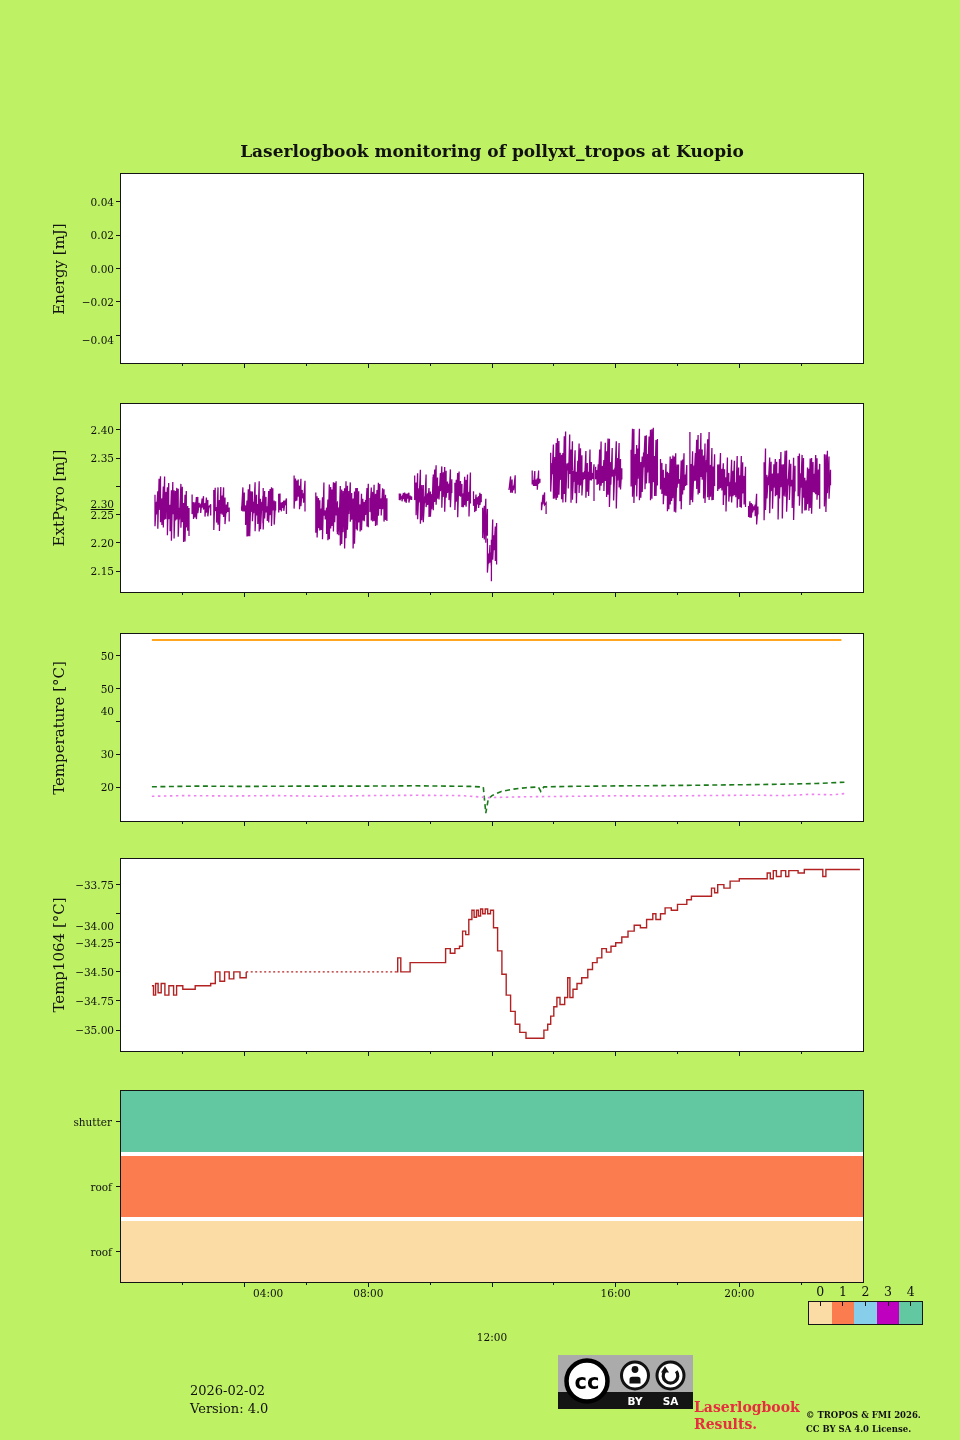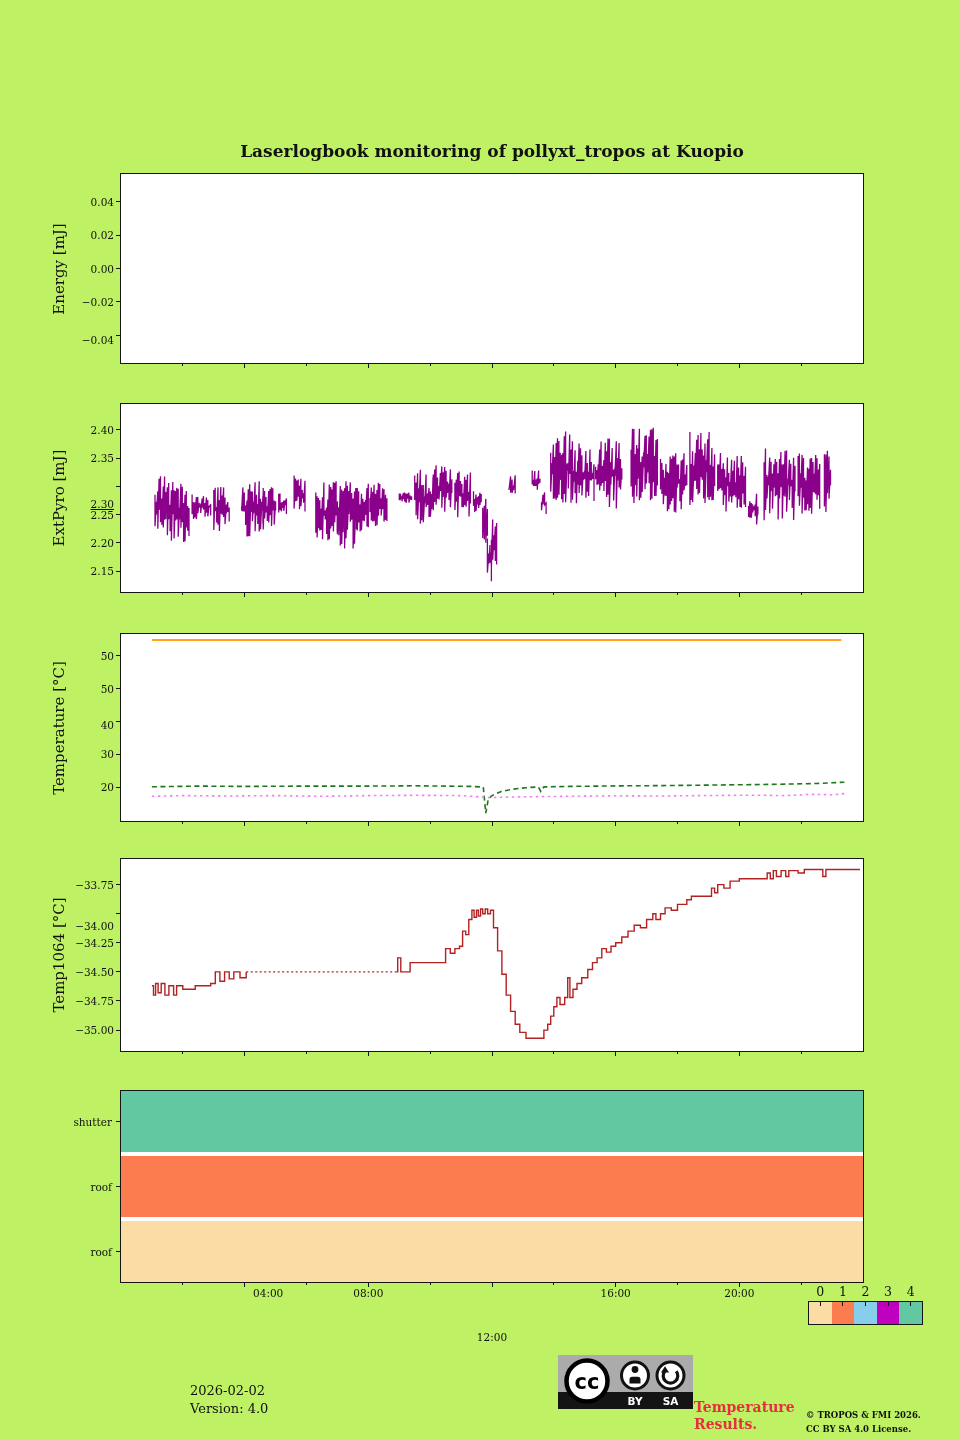--- a/index.html
+++ b/index.html
@@ -133,21 +133,21 @@
   <svg class="plot-svg" width="742" height="187">
         <path d="M30.9,5.9L720.4,5.9" fill="none" stroke="#ffa51e" stroke-width="2"></path>
         <path d="M30.9,152.8L77.3,152.1L123.7,152.4L185.5,152.1L247.3,152.1L293.7,151.8L324.6,152.1L349.4,152.4L362.3,153.1L364.8,179.1L367.3,164.9L371.0,161.6L380.3,157.4L392.6,155.1L405.0,153.7L417.4,152.9L419.8,157.4L422.9,152.9L448.3,152.4L494.7,151.9L541.0,151.6L587.4,151.1L633.8,150.6L664.7,150.1L695.6,149.5L723.4,148.2" fill="none" stroke="#1a7a1a" stroke-width="1.6" stroke-dasharray="5 3.5"></path>
         <path d="M30.9,162.3L61.8,161.6L108.2,162.0L154.6,161.6L201.0,162.3L247.3,161.6L293.7,161.3L340.1,161.6L367.9,163.6L380.3,163.3L401.9,162.8L448.3,162.3L494.7,161.8L541.0,162.0L587.4,161.5L633.8,161.2L664.7,161.6L689.4,160.3L711.1,160.8L726.5,159.3" fill="none" stroke="#ee82ee" stroke-width="1.6" stroke-dasharray="2.5 3.5"></path>
       </svg>
       <div class="tick-y" style="top: 21.2289px;"></div>
       <div class="ytlab" style="top: 21.7289px;">50</div>
       <div class="tick-y" style="top: 54.1514px;"></div>
       <div class="ytlab" style="top: 54.6514px;">50</div>
       <div class="tick-y" style="top: 87.0739px;"></div>
-      <div class="ytlab" style="top: 91px;">40</div>
+      <div class="ytlab" style="top: 77px;">40</div>
       <div class="tick-y" style="top: 119.996px;"></div>
       <div class="ytlab" style="top: 120.496px;">30</div>
       <div class="tick-y" style="top: 152.919px;"></div>
       <div class="ytlab" style="top: 153.419px;">20</div>
       <div class="tick-x" style="left: 123.167px; height: 4.5px;"></div>
       <div class="tick-x" style="left: 246.833px; height: 4.5px;"></div>
       <div class="tick-x" style="left: 370.5px; height: 4.5px;"></div>
       <div class="tick-x" style="left: 494.167px; height: 4.5px;"></div>
       <div class="tick-x" style="left: 617.833px; height: 4.5px;"></div>
       <div class="tick-x" style="left: 61.3333px; height: 2.5px;"></div>
@@ -253,21 +253,21 @@
     <circle cx="77" cy="14.5" r="3.4" fill="#111111"></circle>
     <path d="M71.5,28.5 v-3.9 a2.8,2.8 0 0 1 2.8,-2.8 h5.4 a2.8,2.8 0 0 1 2.8,2.8 v3.9 z" fill="#111111"></path>
     <circle cx="112.5" cy="20.5" r="13.5" fill="#ffffff" stroke="#111111" stroke-width="3"></circle>
     <path d="M106.8,16.2 a7.3,7.3 0 1 0 11.4,0" fill="none" stroke="#111111" stroke-width="3.2"></path>
     <polygon points="103.0,17.6 111.0,17.6 107.0,11.2" fill="#111111"></polygon>
     <text x="77" y="50" font-size="10.5" font-weight="bold" fill="#ffffff" text-anchor="middle" font-family="DejaVu Sans, sans-serif">BY</text>
     <text x="112.5" y="50" font-size="10.5" font-weight="bold" fill="#ffffff" text-anchor="middle" font-family="DejaVu Sans, sans-serif">SA</text>
   </svg>
 
   <div class="prelim">
-    <div>Temperature</div>
+    <div>Laserlogbook</div>
     <div>Results.</div>
   </div>
 
   <div class="cpy">
     <div>© TROPOS &amp; FMI 2026.</div>
     <div>CC BY SA 4.0 License.</div>
   </div>
 
 <div class="cblab" style="left: 820.3px;">0</div>
     <div class="cblab" style="left: 842.9px;">1</div>

